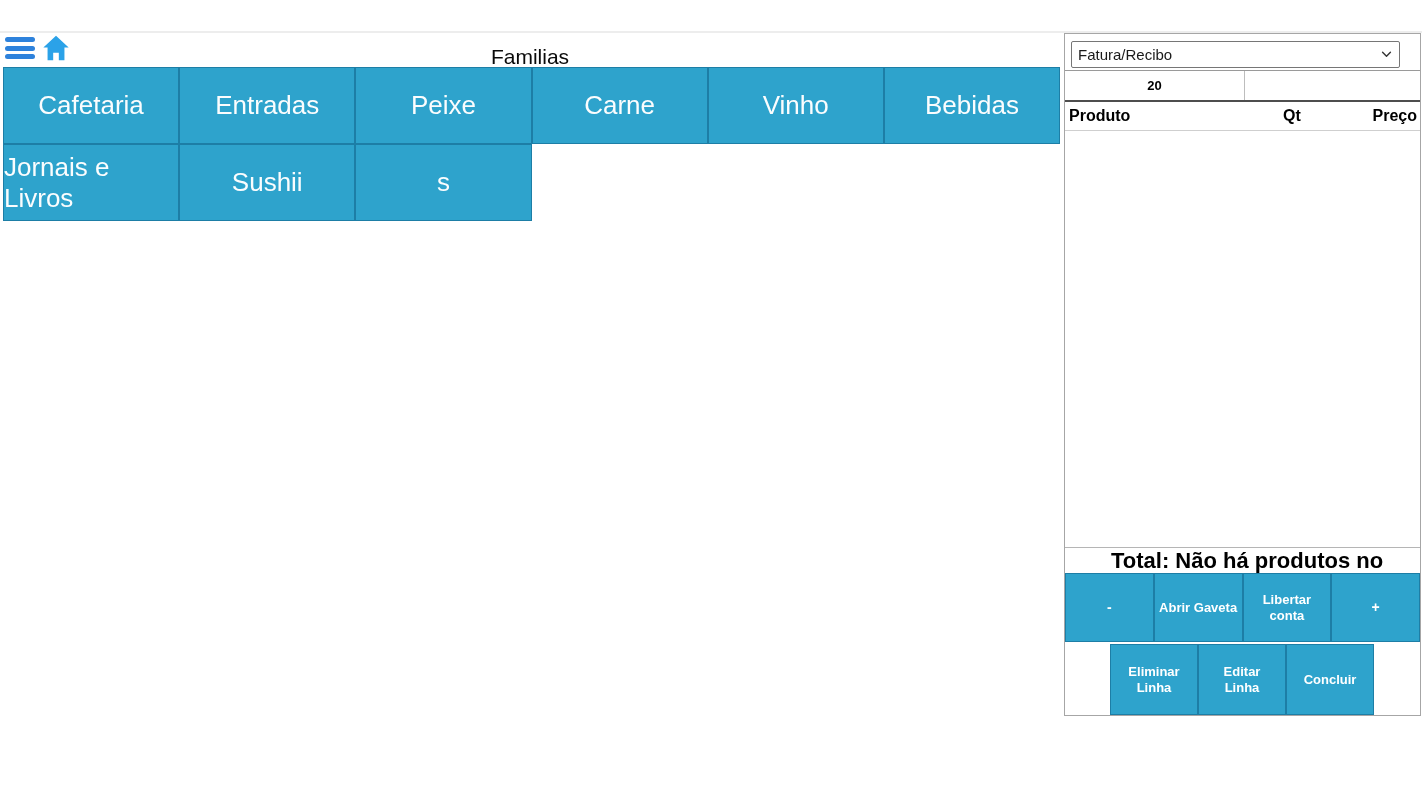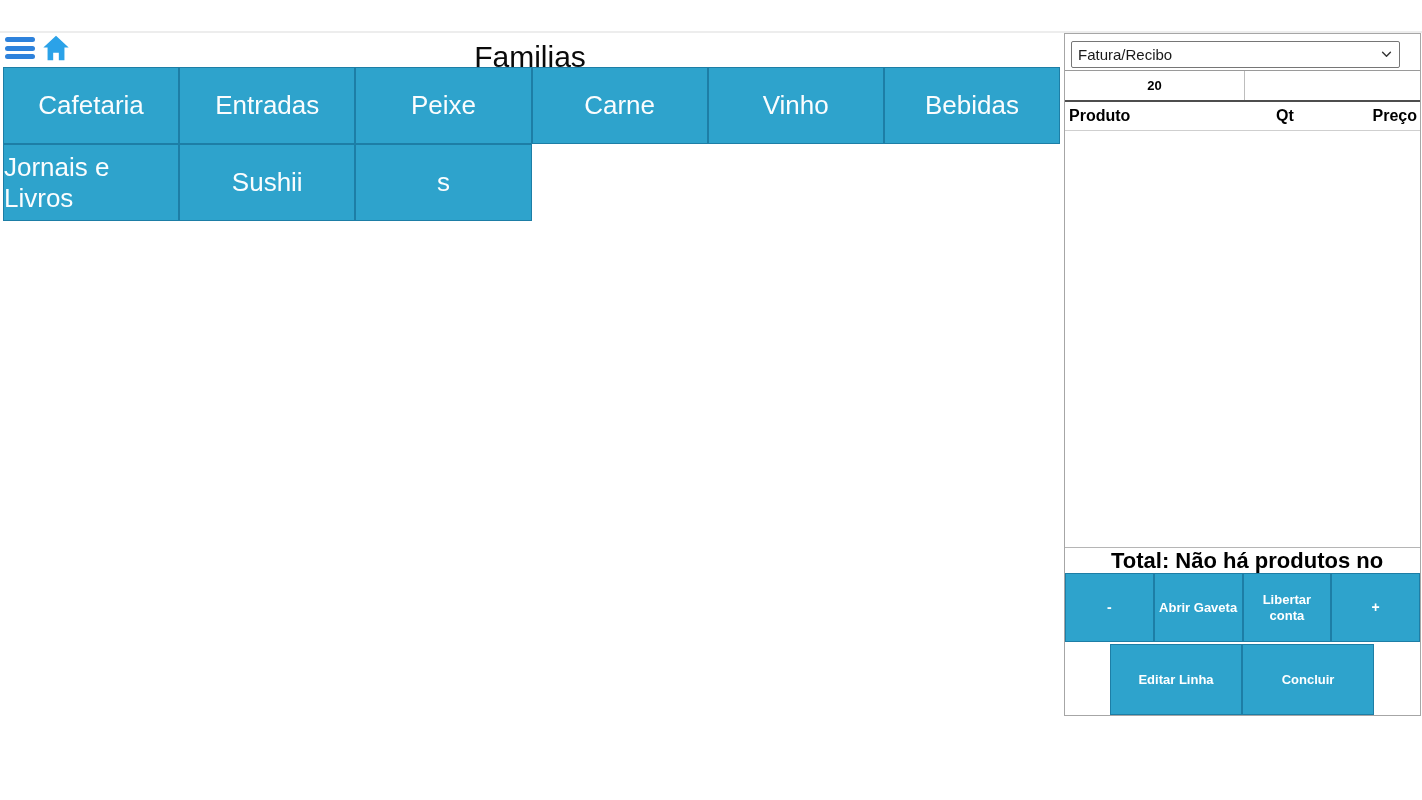--- a/index.html
+++ b/index.html
@@ -26,21 +26,21 @@
   .menu-icon .bar {
     height: 5px; background: #2E82DC; border-radius: 3px; margin-bottom: 3.5px;
   }
   .home-icon {
     position: absolute; left: 41px; top: 33px; cursor: pointer;
   }
 
   
   .page-title {
     position: absolute; left: 0; top: 40px; width: 1060px;
-    text-align: center; font-size: 30px; color: #0a0a0a;
+    text-align: center; font-size: 21px; color: #0a0a0a;
     z-index: 1; line-height: 34px;
   }
   .families-grid {
     position: absolute; left: 3px; top: 67px; width: 1057px;
     display: grid; grid-template-columns: repeat(6, 1fr);
     grid-auto-rows: 77px;
     z-index: 2;
   }
   .family-btn {
     background: #2EA3CC;
@@ -84,21 +84,21 @@
     font-weight: 700; font-size: 13px; color: #000;
     cursor: pointer;
   }
   .cell-blank { flex: 1; }
 
   .cols-header {
     position: absolute; left: 0; top: 68px;
     width: 100%; height: 29px;
     border-bottom: 1px solid #cfcfcf;
     display: flex; align-items: center;
-    font-weight: 700; font-size: 16px; color: #000; gap: 7px;
+    font-weight: 700; font-size: 16px; color: #000;
   }
   .col-produto { flex: 1; padding-left: 4px; }
   .col-qt { width: 72px; text-align: center; }
   .col-preco { width: 92px; text-align: right; padding-right: 3px; }
 
   .product-list {
     position: absolute; left: 0; top: 97px;
     width: 100%; height: 416px;
     background: #ffffff;
   }
@@ -197,17 +197,18 @@
   <div class="total-row">Total: Não há produtos no</div>
 
   <div class="actions-row1">
     <div class="action-btn sym">-</div>
     <div class="action-btn">Abrir Gaveta</div>
     <div class="action-btn">Libertar conta</div>
     <div class="action-btn sym">+</div>
   </div>
 
   <div class="actions-row2">
+    <div class="action-btn">Eliminar Linha</div>
     <div class="action-btn">Editar Linha</div>
     <div class="action-btn">Concluir</div>
   </div>
 
 </div>
 
 </body></html>

